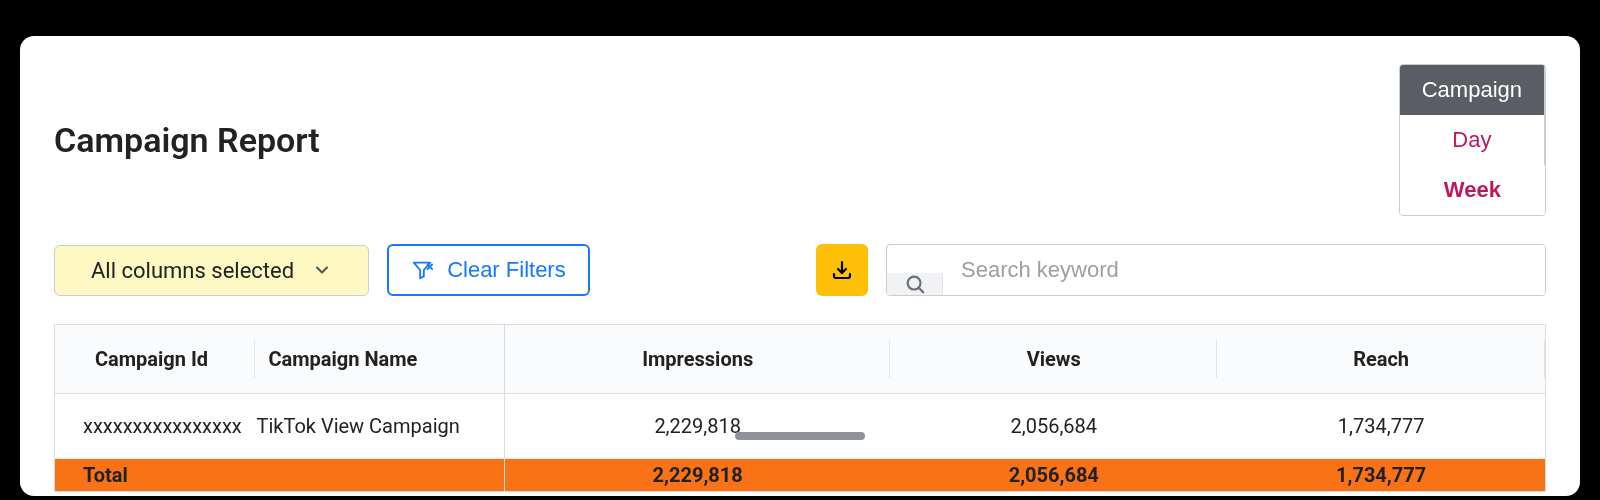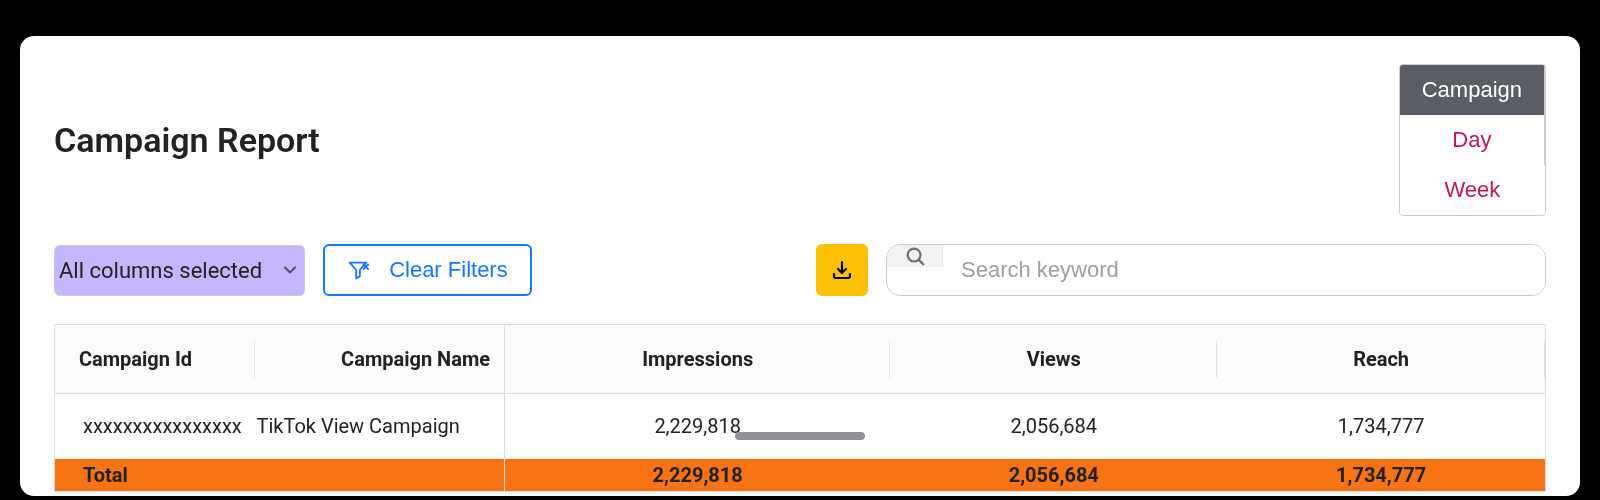--- a/index.html
+++ b/index.html
@@ -39,47 +39,47 @@
     }
     .toggle-btn {
       padding: 12px 22px;
       font-size: 22px;
       background: #fff;
       color: #be185d;
       border: none;
       cursor: pointer;
       border-right: 1px solid #c9ccd1;
     }
-    .toggle-btn:last-child { border-right: none; }
+    .toggle-btn:last-child { border-right: none; font-weight: bold; }
     .toggle-btn.active {
       background: #5a5d63;
       color: #fff;
     }
     .toolbar {
       display: flex;
       align-items: center;
       gap: 18px;
       margin-bottom: 28px;
     }
     .dropdown {
       display: inline-flex;
       align-items: center;
       gap: 18px;
       border: 1px solid #c9ccd1;
       border-radius: 6px;
-      padding: 12px 4px;
+      padding: 12px 36px;
       font-size: 22px;
       color: #222;
       cursor: pointer;
-      background: #c4b5fd;
+      background: #fef9c3;
     }
     .clear-btn {
       display: inline-flex;
       align-items: center;
-      gap: 20px;
+      gap: 14px;
       border: 2px solid #1677ff;
       border-radius: 6px;
       padding: 11px 22px;
       font-size: 22px;
       color: #1677ff;
       background: #fff;
       cursor: pointer;
       font-weight: 500;
     }
     .spacer { flex: 1; }
@@ -89,23 +89,23 @@
       border-radius: 6px;
       background: #ffc107;
       border: none;
       display: inline-flex;
       align-items: center;
       justify-content: center;
       cursor: pointer;
     }
     .search-wrap {
       display: inline-flex;
-      align-items: flex-start;
+      align-items: flex-end;
       border: 1px solid #c9ccd1;
-      border-radius: 14px;
+      border-radius: 4px;
       overflow: hidden;
       flex: 0 0 660px;
     }
     .search-icon-box {
       width: 56px;
       display: inline-flex;
       align-items: center;
       justify-content: center;
       background: #f1f2f4;
       border-right: 1px solid #e3e5e8;
@@ -129,22 +129,22 @@
     .thead-row th {
       background: #fafbfc;
       font-size: 20px;
       font-weight: 700;
       color: #222;
       padding: 22px 14px;
       border-bottom: 1px solid #d9dce0;
       position: relative;
       text-align: center;
     }
-    .thead-row th:first-child { padding-left: 24px; text-align: left; }
-    .thead-row th:nth-child(2) { text-align: right; }
+    .thead-row th:first-child { padding-left: 40px; text-align: left; }
+    .thead-row th:nth-child(2) { text-align: left; }
     .thead-row th .hdr-sep {
       position: absolute;
       right: 0;
       top: 22%;
       height: 56%;
       width: 1px;
       background: #e1e4e8;
     }
     .tbody-row td {
       font-size: 20px;

